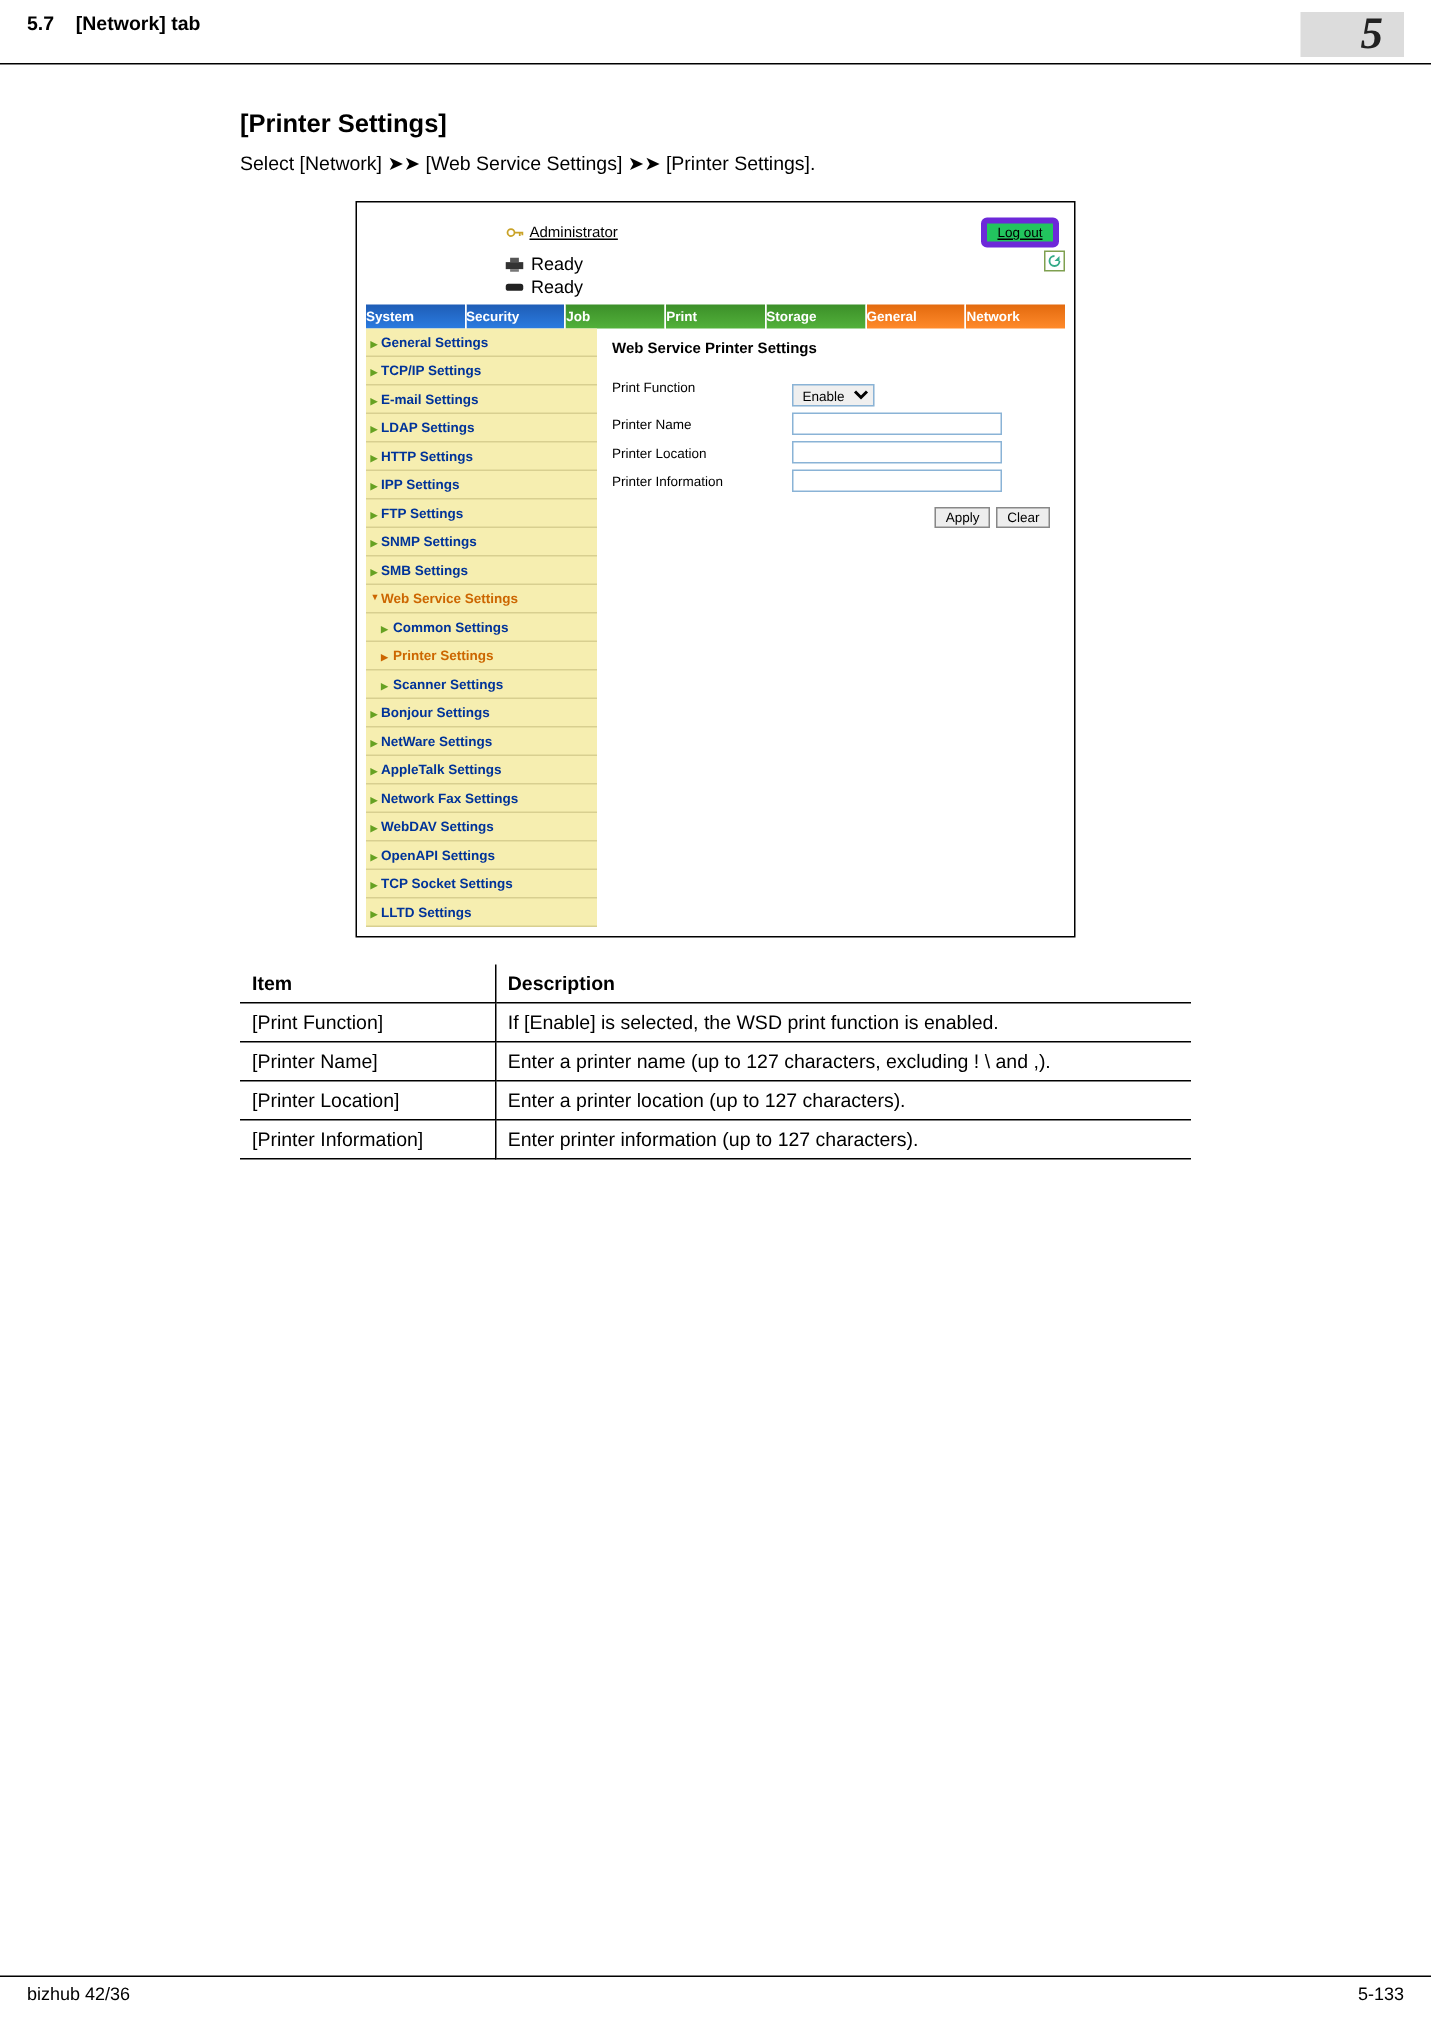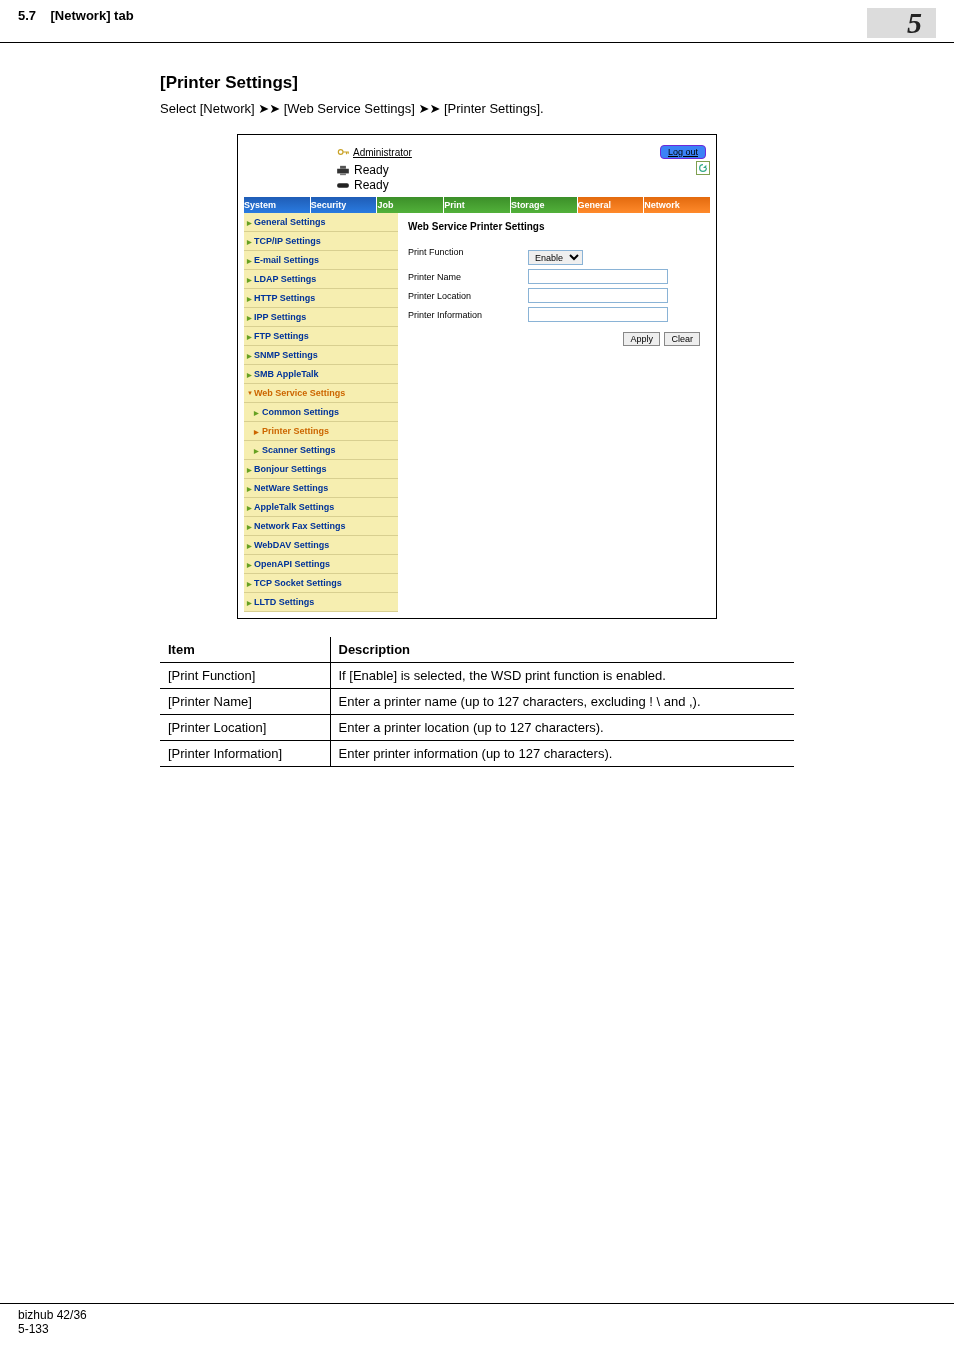--- a/index.html
+++ b/index.html
@@ -38,21 +38,21 @@
     border: 1px solid #000;
     width: 480px;
     margin: 0 auto 18px auto;
     background: #fff;
     padding: 6px;
     font-size: 0;
   }
   .top-bar { display: flex; justify-content: space-between; align-items: center; padding: 4px 4px 2px 92px; text-decoration: underline; }
   .admin-label { font-size: 10px; display: flex; align-items: center; gap: 3px; }
   .admin-icon svg { width: 14px; height: 14px; display: block; }
-  .logout-btn { border: 1px solid #6d28d9; border-radius: 4px; padding: 1px 7px; font-size: 9px; background: #3b82f6; cursor: pointer; }
+  .logout-btn { border: 4px solid #6d28d9; border-radius: 4px; padding: 1px 7px; font-size: 9px; background: #22c55e; cursor: pointer; }
   .status-block { padding: 2px 0 4px 92px; }
   .status-row { display: flex; align-items: center; gap: 4px; font-size: 12px; margin-bottom: 1px; }
   .status-row svg { width: 14px; height: 11px; display: block; }
   .refresh-icon { position: absolute; right: 0; top: 0; width: 14px; height: 14px; border: 1px solid #7fa050; background: #fff; display: flex; align-items: center; justify-content: center; font-size: 10px; color: #4a7; cursor: pointer; }
   .status-wrap { position: relative; padding-right: 14px; }
 
   .tab-strip { display: flex; width: 100%; font-size: 0; }
   .tab {
     flex: 1;
     font-size: 9px;
@@ -145,21 +145,20 @@
   .page-footer {
     position: absolute;
     bottom: 14px;
     left: 0;
     right: 0;
     border-top: 1px solid #000;
     padding: 4px 18px 0 18px;
     display: flex;
     justify-content: space-between;
     font-size: 12px;
-    flex-direction: column;
   }
 </style>
 </head>
 <body>
 
 <div class="page-header">
   <div class="page-header-left">
     <span>5.7</span>&nbsp;&nbsp;&nbsp;&nbsp;<span>[Network] tab</span>
   </div>
   <div class="page-header-right">5</div>
@@ -219,21 +218,21 @@
     <div class="app-body">
       <div class="sidebar">
         <div class="side-item">General Settings</div>
         <div class="side-item">TCP/IP Settings</div>
         <div class="side-item">E-mail Settings</div>
         <div class="side-item">LDAP Settings</div>
         <div class="side-item">HTTP Settings</div>
         <div class="side-item">IPP Settings</div>
         <div class="side-item">FTP Settings</div>
         <div class="side-item">SNMP Settings</div>
-        <div class="side-item">SMB AppleTalk</div>
+        <div class="side-item">SMB Settings</div>
         <div class="side-item expanded" style="color:#cc6600;">Web Service Settings</div>
         <div class="side-sub">Common Settings</div>
         <div class="side-sub current">Printer Settings</div>
         <div class="side-sub">Scanner Settings</div>
         <div class="side-item">Bonjour Settings</div>
         <div class="side-item">NetWare Settings</div>
         <div class="side-item">AppleTalk Settings</div>
         <div class="side-item">Network Fax Settings</div>
         <div class="side-item">WebDAV Settings</div>
         <div class="side-item">OpenAPI Settings</div>

